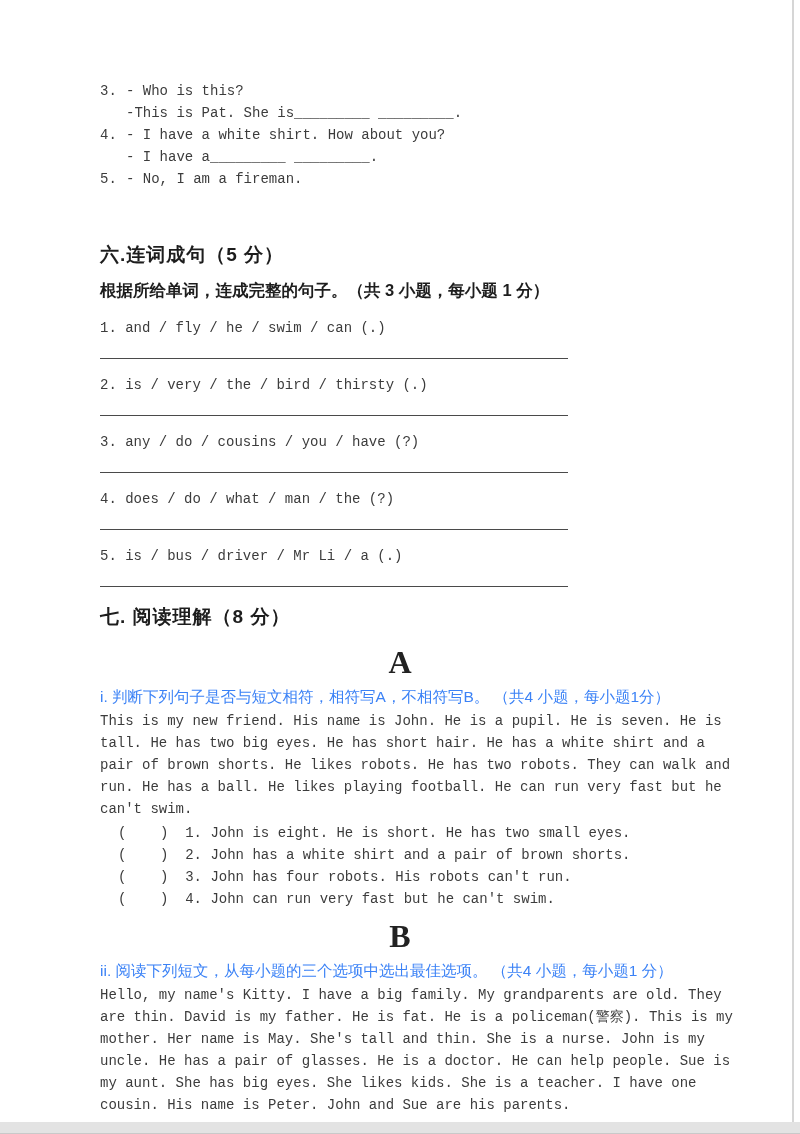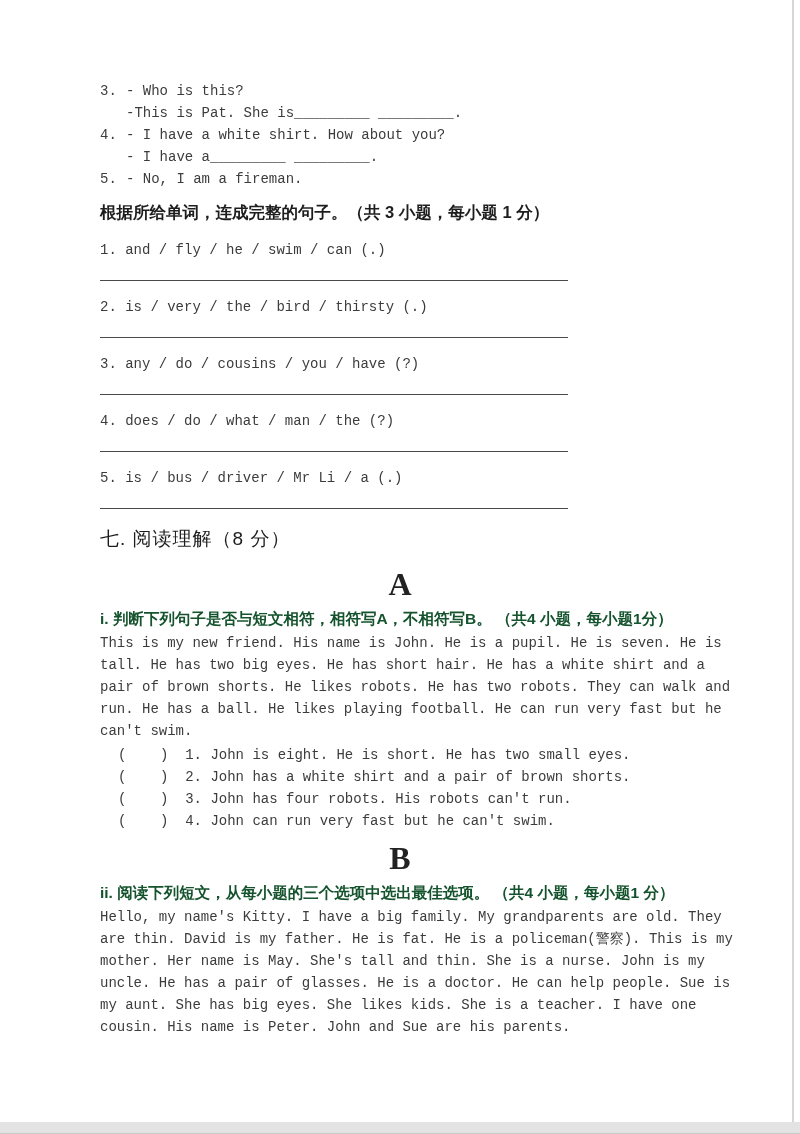--- a/index.html
+++ b/index.html
@@ -70,34 +70,34 @@
   }
   .s6-item { margin-top: 15px; }
   .s6-line {
     margin-top: 19px;
     width: 468px; height: 0;
     border-bottom: 1.5px solid #4a4a4a;
   }
   
   .sec7-title {
     margin-top: 17px;
-    font-size: 19px; font-weight: normal; color: #1d1d1d;
+    font-size: 19px; font-weight: bold; color: #1d1d1d;
     letter-spacing: 1px;
   }
   .part-heading {
     margin-top: 14px;
     width: 600px;
     text-align: center;
     font-family: "Liberation Serif", "DejaVu Serif", serif;
     font-size: 32px; font-weight: bold; color: #222222;
     line-height: 36px;
   }
   .part-instr {
     margin-top: 6px;
-    font-size: 15.5px; font-weight: bold; color: #14532d;
+    font-size: 15.5px; font-weight: normal; color: #3b82f6;
     line-height: 22px;
   }
   .passage { margin-top: 2px; width: 645px; }
   .tf-list { margin-top: 2px; padding-left: 18px; }
   .tf-item { }
   .part-b-heading { margin-top: 8px; }
 </style>
 </head>
 <body>
 
@@ -122,20 +122,21 @@
       </div>
       <div class="dlg-item">
         <span class="dlg-num">5.</span>
         <div class="dlg-lines">
           <div class="mono">- No, I am a fireman.</div>
         </div>
       </div>
     </div>
 
     <div>
+      <div class="sec6-title">六.连词成句（5 分）</div>
       <div class="sec6-instr">根据所给单词，连成完整的句子。（共 3 小题，每小题 1 分）</div>
 
       <div class="s6-item mono">1. and / fly / he / swim / can (.)</div>
       <div class="s6-line"></div>
       <div class="s6-item mono">2. is / very / the / bird / thirsty (.)</div>
       <div class="s6-line"></div>
       <div class="s6-item mono">3. any / do / cousins / you / have (?)</div>
       <div class="s6-line"></div>
       <div class="s6-item mono">4. does / do / what / man / the (?)</div>
       <div class="s6-line"></div>

